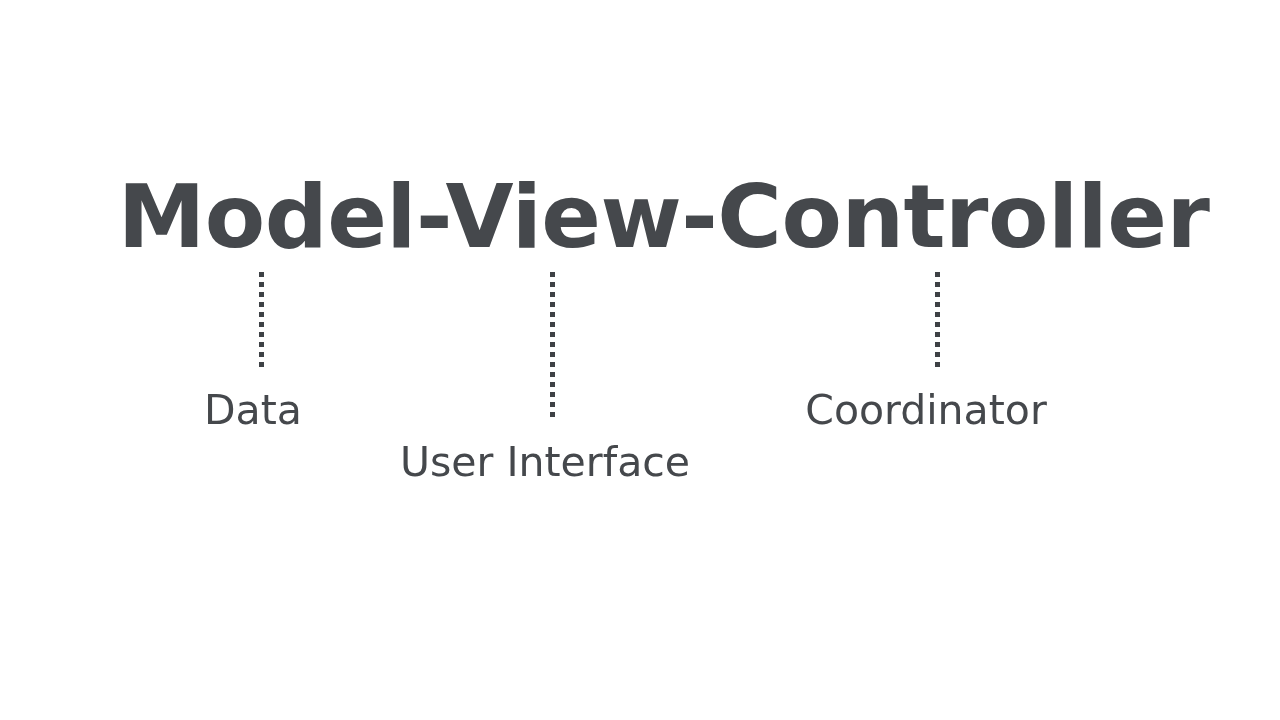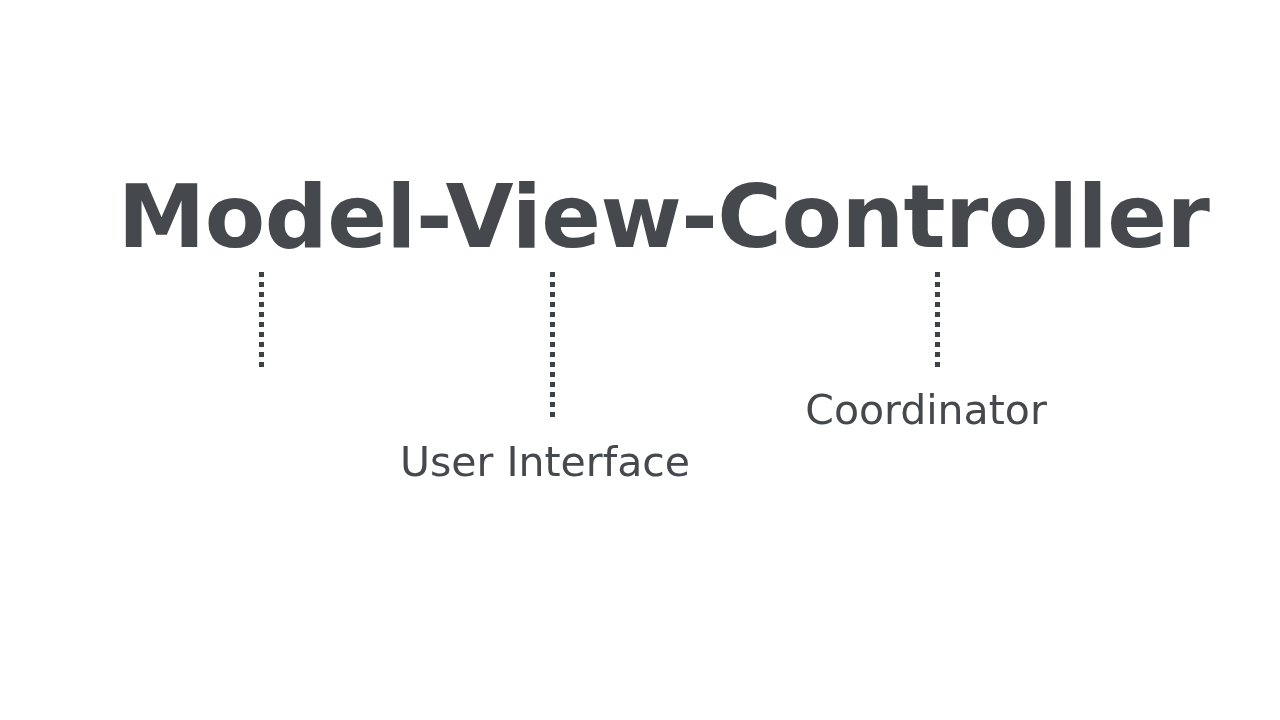--- a/index.html
+++ b/index.html
@@ -98,18 +98,19 @@
 <div id="slide">
 
   <div id="title">Model-View-Controller</div>
 
   <div class="connector" id="connector-model"></div>
 
   <div class="connector" id="connector-view"></div>
 
   <div class="connector" id="connector-controller"></div>
 
+  <div class="label" id="label-data">Data</div>
 
   <div class="label" id="label-coordinator">Coordinator</div>
 
   <div class="label" id="label-user-interface">User Interface</div>
 
 </div>
 
 </body></html>

